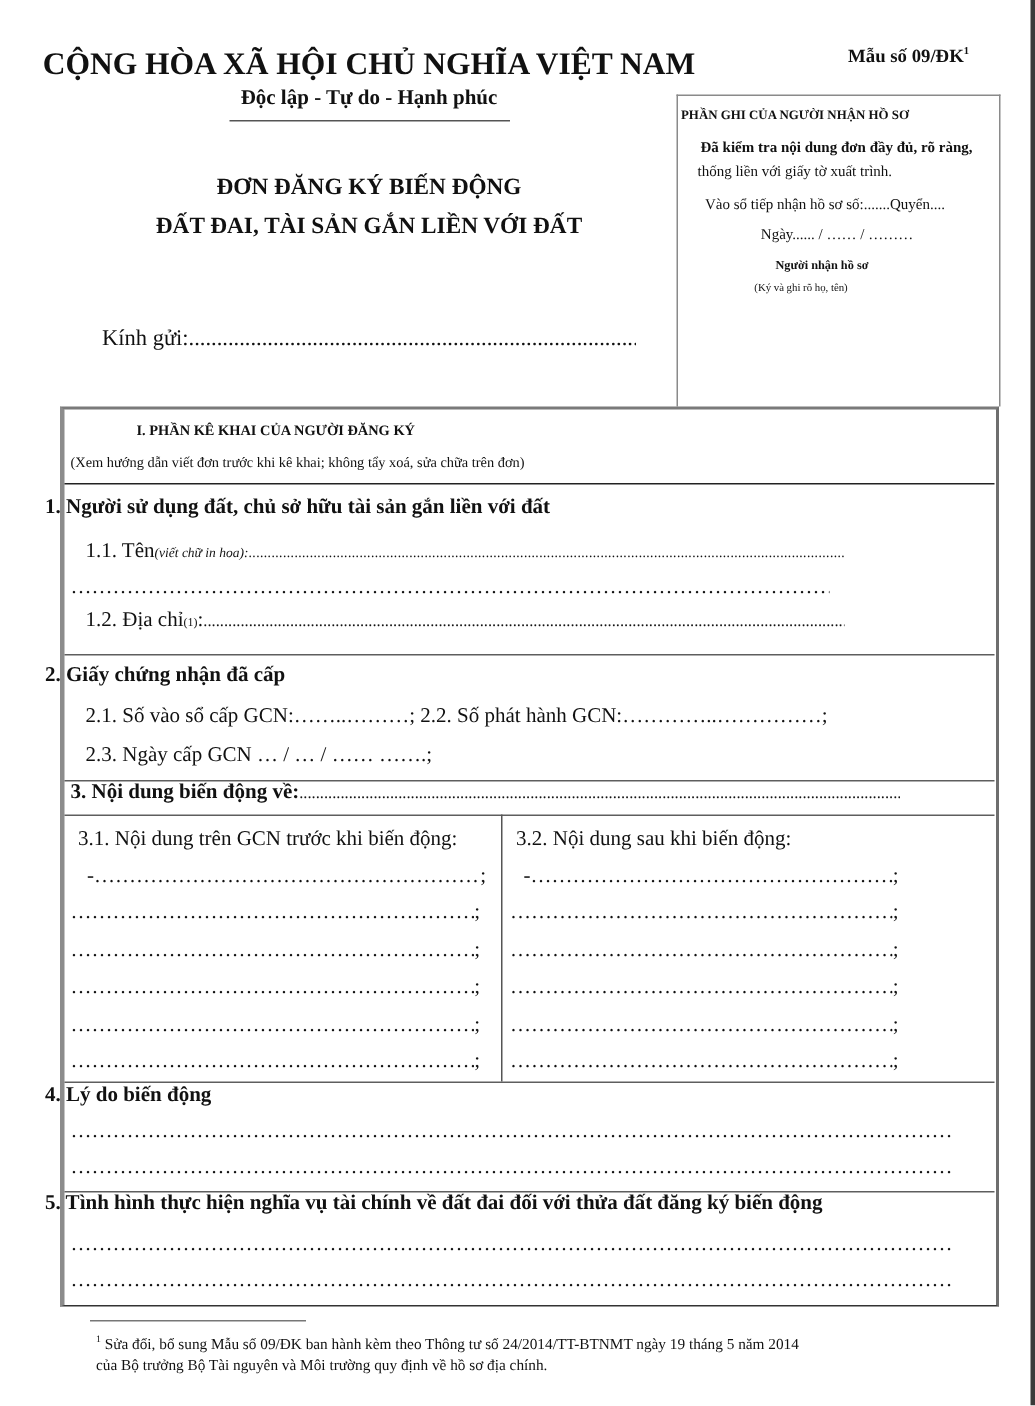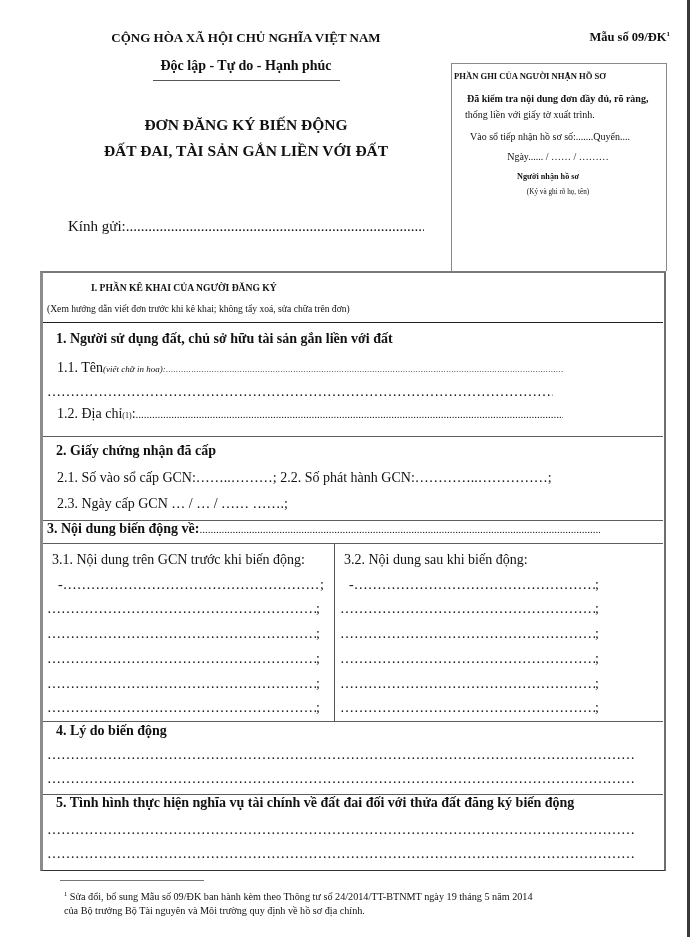--- a/index.html
+++ b/index.html
@@ -4,56 +4,56 @@
 <style>
   html, body { margin:0; padding:0; }
   body { width:690px; height:937px; position:relative; background:#ffffff; overflow:hidden;
          font-family:"Liberation Serif","DejaVu Serif",serif; color:#111; }
   .abs { position:absolute; white-space:nowrap; }
   .b { font-weight:bold; }
   .i { }
   .center { text-align:center; }
   .right-edge { position:absolute; left:687px; top:0; width:3px; height:937px; background:#3a3a3a; }
 
-  .nation { left:0; top:30px; width:492px; font-size:13px; }
+  .nation { left:0; top:30px; width:492px; font-size:21px; }
   .motto { left:0; top:58px; width:492px; font-size:14px; }
   .motto-rule { position:absolute; left:153px; top:80px; width:187px; height:1px; background:#555; }
   .title1 { left:0; top:116px; width:492px; font-size:15.5px; }
   .title2 { left:0; top:142px; width:492px; font-size:15.5px; }
-  .form-code { right:20px; top:30px; font-size:12.5px; }
+  .form-code { right:44px; top:30px; font-size:12.5px; }
   .form-code sup { font-size:7px; vertical-align:super; }
 
   .recv-box { position:absolute; left:451px; top:63px; width:214px; height:207px;
               border:1px solid #8a8a8a; border-bottom:none; }
   .recv-head { left:454px; top:71px; font-size:8.6px; }
   .recv-l1 { left:467px; top:93px; font-size:10px;font-weight:bold; }
   .recv-l2 { left:465px; top:109px; font-size:10px; }
   .recv-reg { left:451px; top:131px; width:198px; font-size:10px; }
   .recv-date { left:451px; top:151px; width:214px; font-size:10px; }
   .recv-label { left:451px; top:172px; width:194px; font-size:8.2px; }
-  .recv-hint { left:451px; top:188px; width:214px; font-size:7.2px; }
+  .recv-hint { left:427px; top:188px; width:214px; font-size:7.2px; }
 
   .fill-line { position:absolute; display:flex; align-items:baseline; white-space:nowrap; }
   .fill-line .dots { flex:1 1 auto; min-width:0; overflow:hidden; }
   .fill-line .lbl, .fill-line .end { flex:0 0 auto; }
 
   .addressee { left:68px; top:218px; width:356px; font-size:15px; }
 
   .main-table { position:absolute; left:40px; top:271px; width:621px; height:597px;
                 border-top:2px solid #7a7a7a; border-left:3px solid #8c8c8c;
                 border-right:2px solid #6e6e6e; border-bottom:1.5px solid #333; }
   .hline { position:absolute; left:43px; width:620px; height:0; }
   .hline.dark { border-top:1.3px solid #222; }
   .hline.mid { border-top:1.5px solid #5e5e5e; }
   .vdiv { position:absolute; left:334px; top:543px; width:0; height:178px; border-left:1.3px solid #555; }
 
   .part-head { left:47px; top:282px; font-size:9.6px;margin-left:44px; }
   .part-instr { left:47px; top:303px; font-size:9.6px; }
 
-  .sec-head { left:56px; font-size:14px; }
+  .sec-head { left:30px; font-size:14px; }
   .body14 { font-size:14px; }
   .small-i { font-size:9px; font-style:italic; }
   .fine { font-size:9px; letter-spacing:0.3px; }
   sup.fn { font-size:8px; vertical-align:super; line-height:0; }
 
   .foot-rule { position:absolute; left:60px; top:880px; width:144px; height:1px; background:#777; }
   .foot1 { left:64px; top:891px; font-size:10.2px; }
   .foot2 { left:64px; top:905px; font-size:10.2px; }
   .foot1 sup { font-size:6.5px; vertical-align:super; line-height:0; }
 </style>

